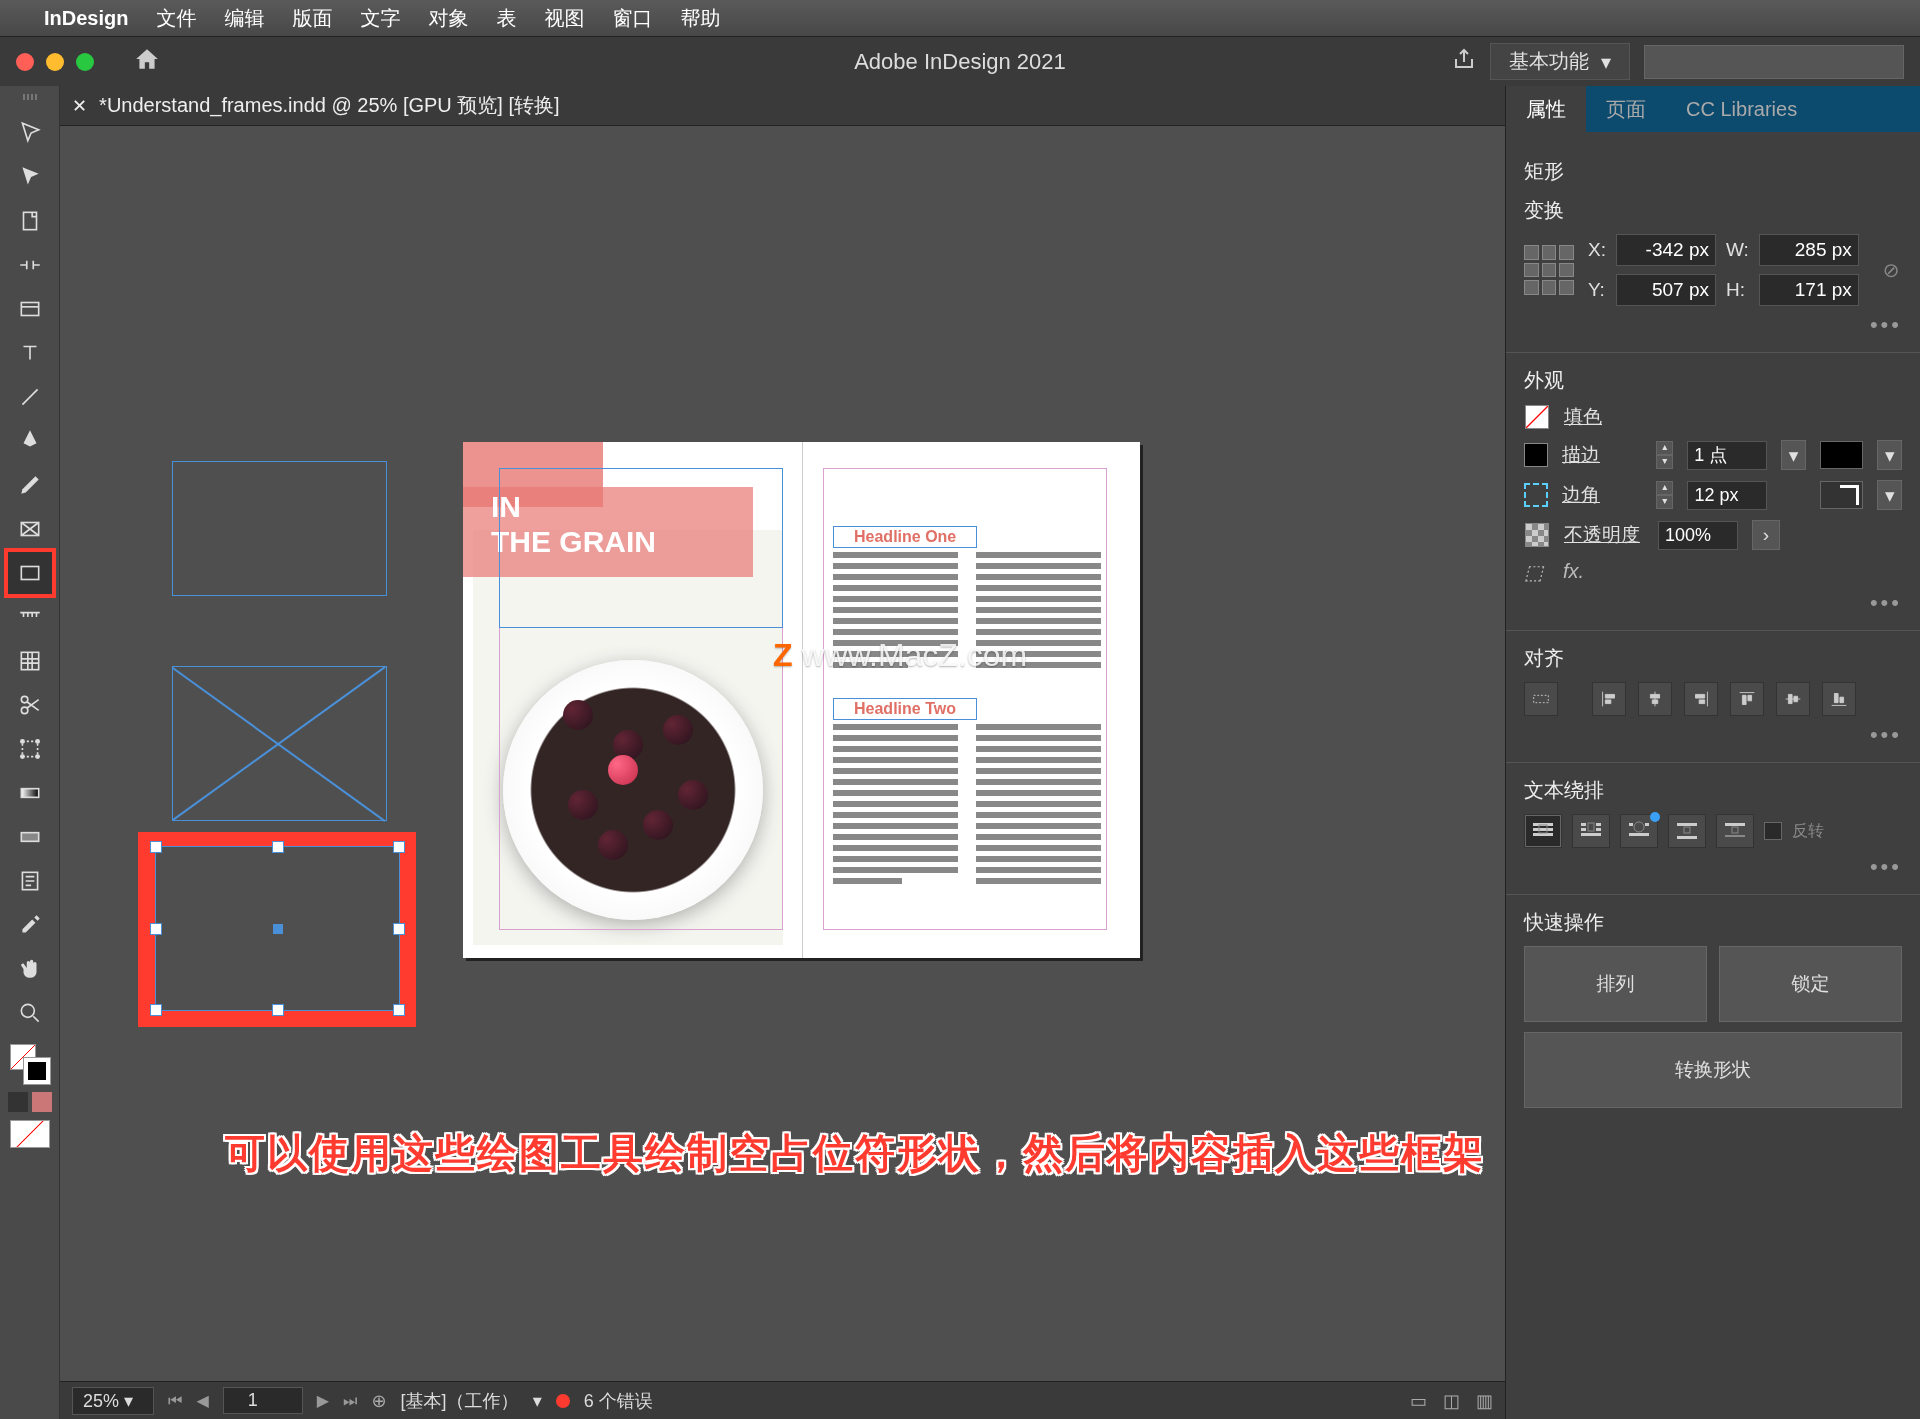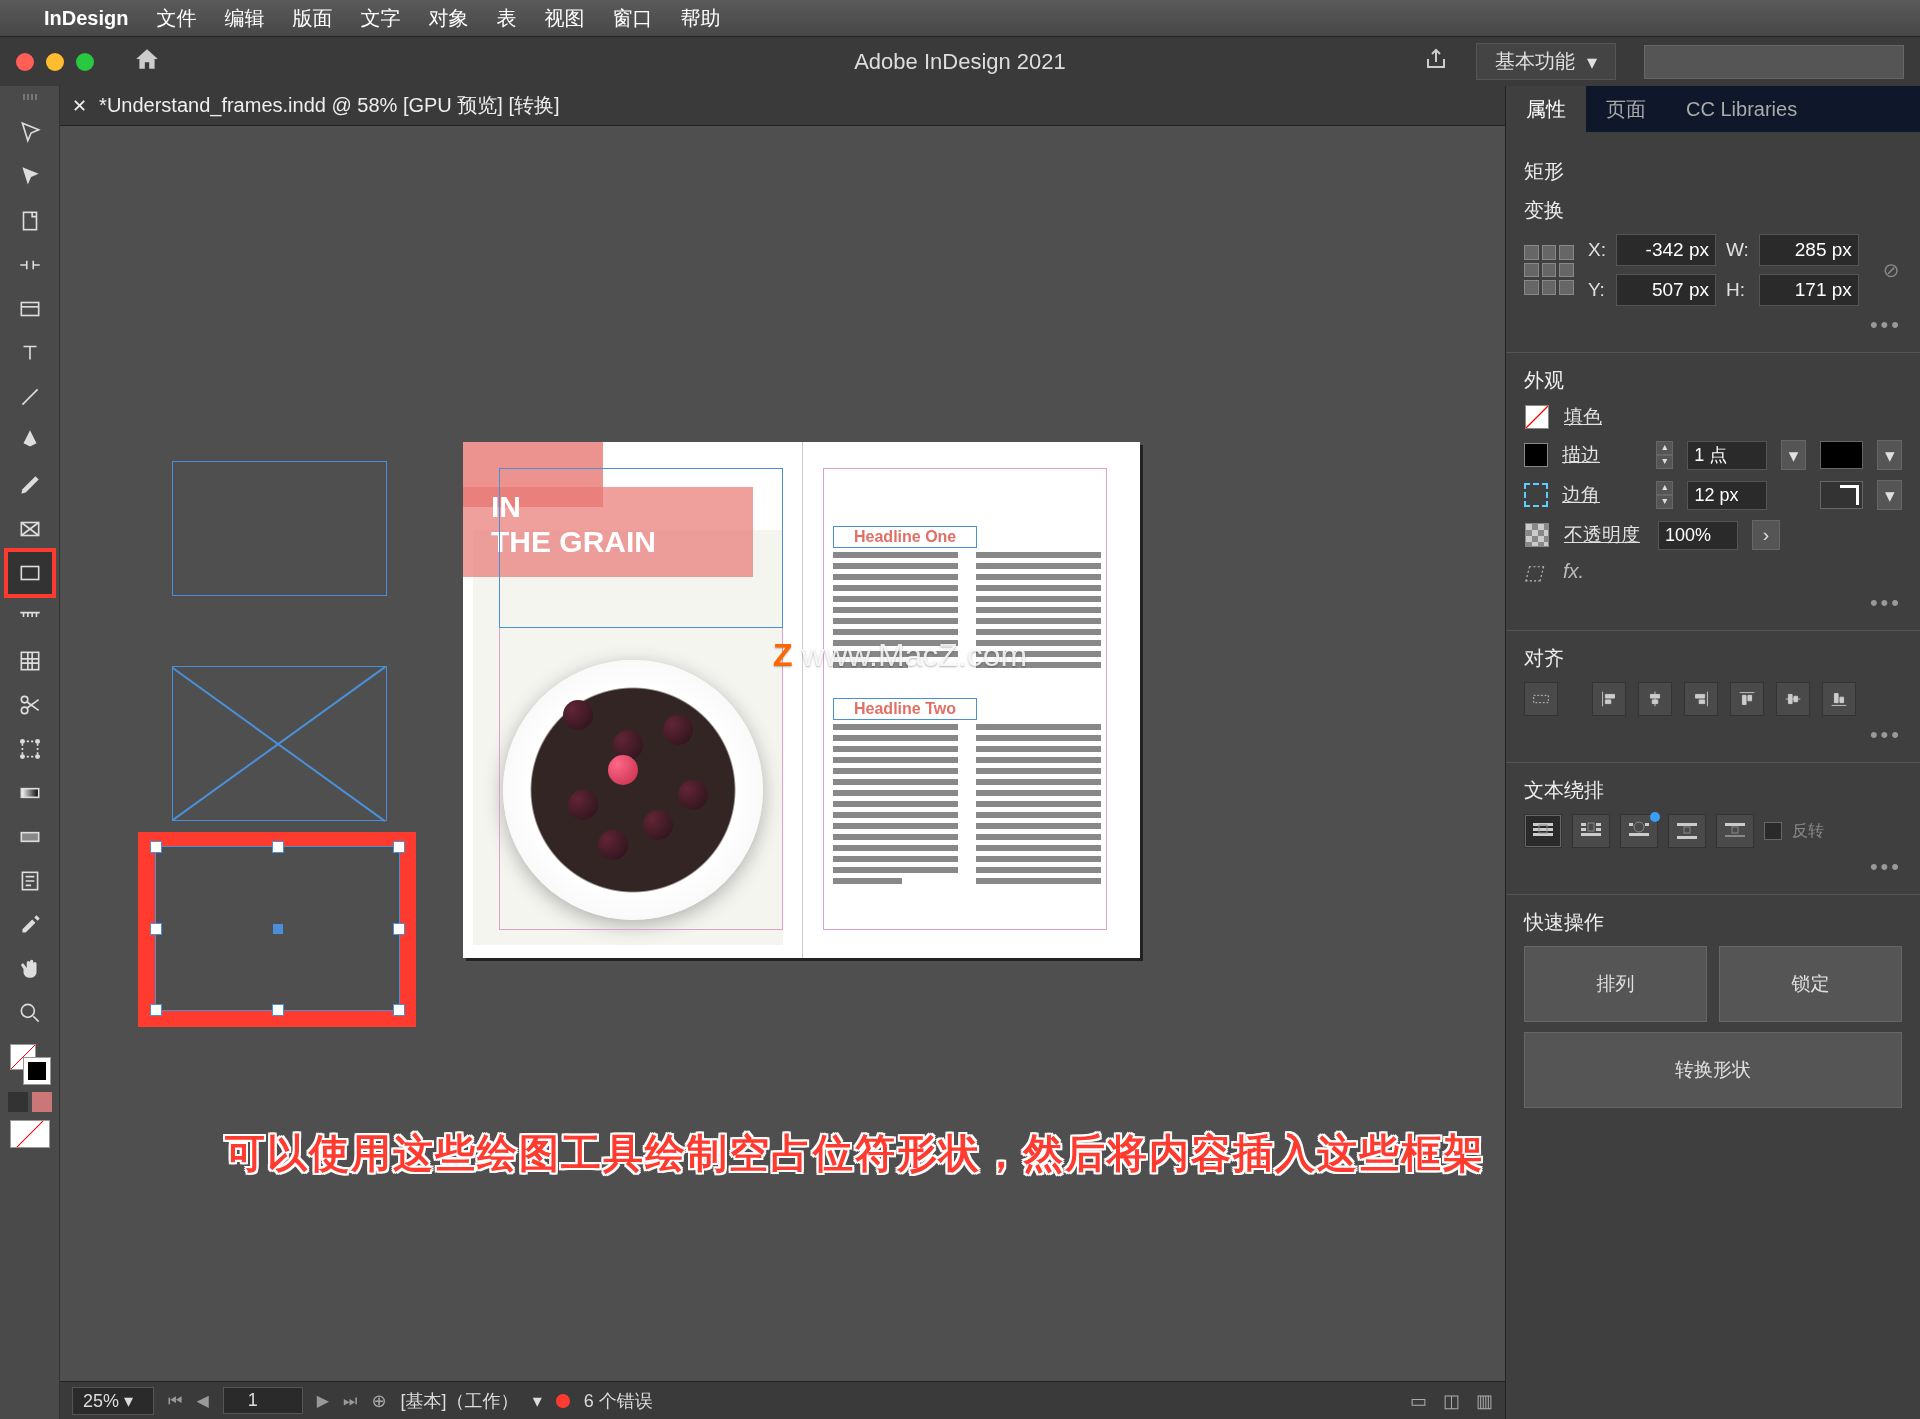--- a/index.html
+++ b/index.html
@@ -8,21 +8,21 @@
 .menubar { height: 36px; background: linear-gradient(#5a5a5a,#484848); display: flex; align-items: center; padding: 0 16px; gap: 28px; font-size: 20px; color: #fff; }
 .menubar .apple { font-size: 22px; }
 .menubar .appname { font-weight: 600; }
 
 .titlebar { height: 50px; background: #3a3a3a; display: flex; align-items: center; padding: 0 16px; position: relative; border-top: 1px solid #222; }
 .traffic { display: flex; gap: 12px; }
 .traffic span { width: 18px; height: 18px; border-radius: 50%; display: block; }
 .t-red { background: #ff5f57; } .t-yel { background: #febc2e; } .t-grn { background: #28c840; }
 .home-icon { margin-left: 40px; color: #ccc; font-size: 24px; }
 .titlebar-center { position: absolute; left: 50%; transform: translateX(-50%); color: #ddd; font-size: 22px; }
-.titlebar-right { margin-left: auto; display: flex; align-items: center; gap: 28px; }
+.titlebar-right { margin-left: auto; display: flex; align-items: center; gap: 14px; }
 .share-icon { font-size: 24px; color: #ccc; }
 .workspace { background: #444; padding: 4px 18px; font-size: 20px; border: 1px solid #555; display: flex; align-items: center; gap: 12px; }
 .search-box { width: 260px; height: 34px; background: #555; border: 1px solid #666; }
 
 .main { display: flex; height: calc(100% - 86px); }
 
 .toolbar { width: 60px; background: #4a4a4a; border-right: 1px solid #333; display: flex; flex-direction: column; align-items: center; padding-top: 8px; gap: 2px; }
 .dock-handle { width: 40px; height: 10px; display: flex; justify-content: center; gap: 2px; margin-bottom: 6px; }
 .dock-handle i { width: 2px; height: 6px; background: #777; display: block; }
 .tool { width: 44px; height: 42px; display: flex; align-items: center; justify-content: center; cursor: pointer; color: #ddd; }
@@ -78,21 +78,21 @@
 .annotation { position: absolute; left: 135px; top: 1000px; font-size: 40px; font-weight: 700; color: #ff3b30; text-shadow: 2px 2px 0 #fff, -2px -2px 0 #fff, 2px -2px 0 #fff, -2px 2px 0 #fff, -2px 0 0 #fff, 2px 0 0 #fff, 0 2px 0 #fff, 0 -2px 0 #fff; letter-spacing: 2px; margin-left: 30px; }
 
 .status-bar { height: 38px; background: #3a3a3a; border-top: 1px solid #222; display: flex; align-items: center; padding: 16px 12px; gap: 14px; font-size: 18px; color: #ddd; }
 .zoom-sel { background: #2a2a2a; padding: 2px 20px 2px 10px; border: 1px solid #555; }
 .nav-btn { color: #999; cursor: pointer; font-size: 16px; }
 .page-field { background: #2a2a2a; padding: 2px 24px; border: 1px solid #555; min-width: 80px; }
 .err-dot { width: 14px; height: 14px; border-radius: 50%; background: #ff3b30; display: inline-block; }
 .view-icons { margin-left: auto; display: flex; gap: 16px; color: #aaa; font-size: 18px; }
 
 .panel-area { width: 415px; background: #3f3f3f; border-left: 1px solid #222; display: flex; flex-direction: column; overflow: hidden; }
-.panel-tabs { height: 46px; background: #0f172a; display: flex; align-items: stretch; }
+.panel-tabs { height: 46px; background: #0c4a6e; display: flex; align-items: stretch; }
 .ptab { padding: 0 20px; display: flex; align-items: center; font-size: 20px; color: #aaa; cursor: pointer; }
 .ptab.active { background: #3f3f3f; color: #fff; }
 .panel-body { flex: 1; padding: 14px 18px; overflow-y: auto; }
 .sect-title { font-size: 20px; color: #eee; margin: 12px 0 10px; }
 .sect-title.sub { font-weight: 400; }
 .transform-grid { display: flex; align-items: center; gap: 14px; }
 .ref-grid { width: 50px; height: 50px; display: grid; grid-template: repeat(3,1fr)/repeat(3,1fr); gap: 3px; }
 .ref-grid span { background: #666; border: 1px solid #888; }
 .xywh { display: grid; grid-template-columns: auto 1fr auto 1fr; gap: 8px 10px; align-items: center; font-size: 19px; }
 .xywh input { width: 100px; background: #2a2a2a; border: 1px solid #555; color: #fff; padding: 4px 6px; font-size: 19px; text-align: right; }
@@ -308,21 +308,21 @@
     <div class="bottom-swatches">
         <span></span>
         <span style="background:#c77"></span>
       </div>
     <div class="bottom-sw2"></div>
   </div>
 
   <div class="doc-area">
     <div class="tab-bar">
       <span class="tab-close">✕</span>
-      <span>*Understand_frames.indd @ 58% [GPU 预览] [转换]</span>
+      <span>*Understand_frames.indd @ 25% [GPU 预览] [转换]</span>
     </div>
     <div class="canvas-wrap">
 
       <div class="frame1"></div>
       <div class="frame2"></div>
       <div class="frame3-box"></div>
       <div class="frame3">
         <span class="handle h-tl"></span>
         <span class="handle h-t"></span>
         <span class="handle h-tr"></span>

